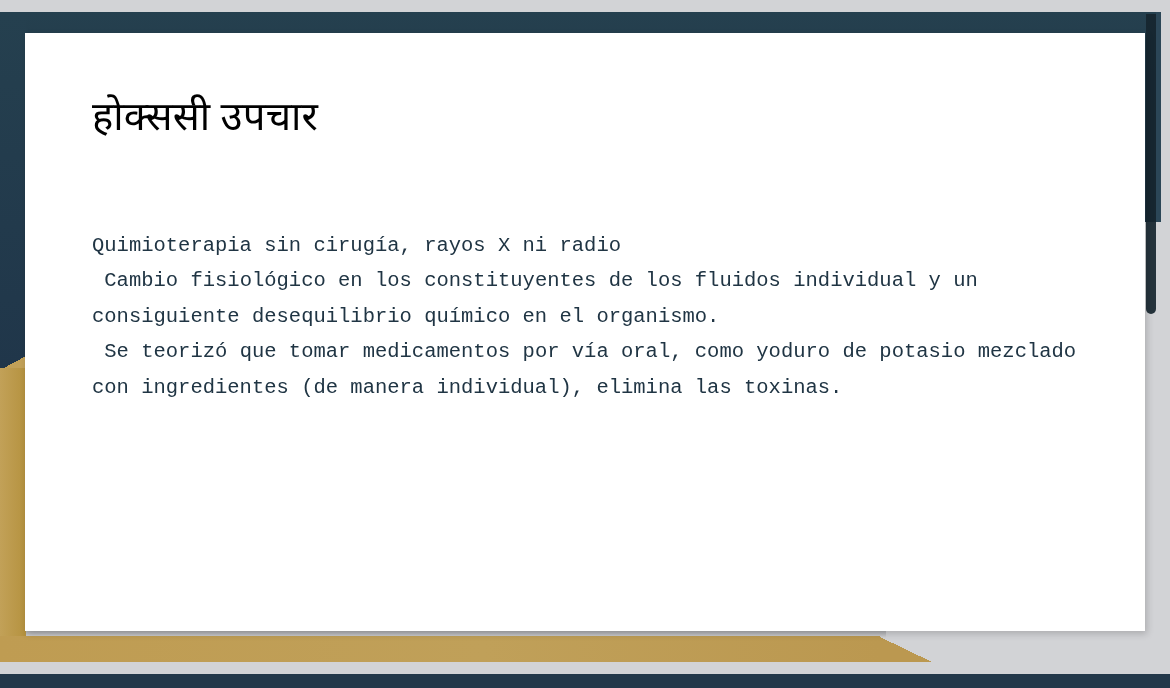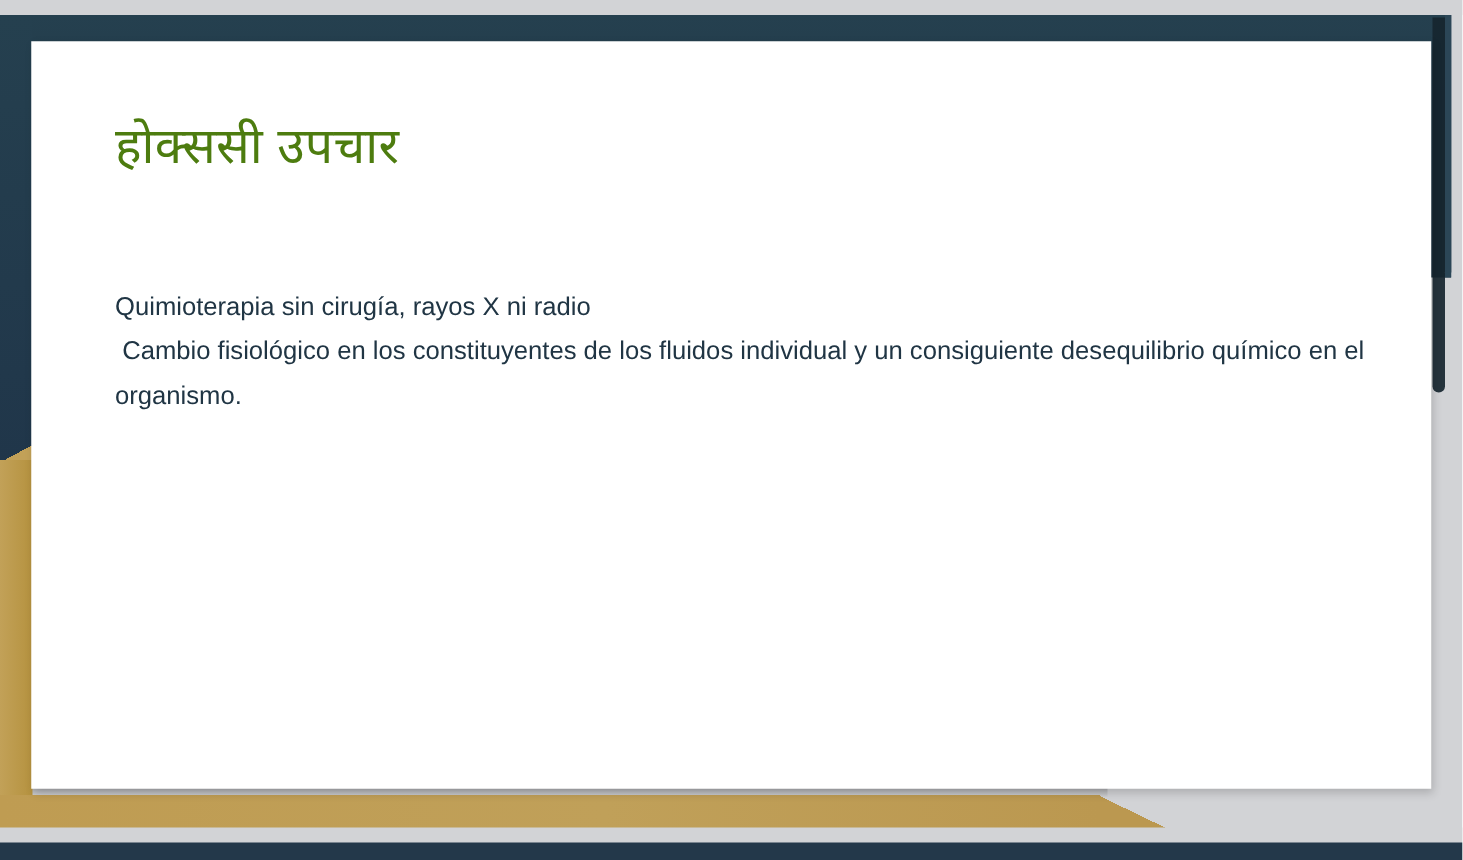--- a/index.html
+++ b/index.html
@@ -129,35 +129,35 @@
     width: 1120px; height: 598px;
     background: #ffffff;
     box-shadow: 2px 3px 7px rgba(0,0,0,0.18);
   }
 
   
   .slide-title {
     position: absolute;
     left: 92px; top: 92px;
     width: 960px;
-    color: #4d7c0f;
-    font-family: Liberation Sans, sans-serif;
+    color: #000000;
+    font-family: Liberation Serif, serif;
     font-size: 40px;
     font-weight: 400;
     line-height: 1.25;
     letter-spacing: 0.2px;
     white-space: nowrap;
   }
 
   .body-block {
     position: absolute;
     left: 92px; top: 228px;
     width: 1000px;
     color: #203544;
-    font-family: Liberation Sans, sans-serif;
+    font-family: Liberation Mono, monospace;
     font-size: 20.5px;
     font-weight: 400;
     line-height: 35.4px;
   }
   .body-block p {
     margin: 0;
     white-space: pre-wrap;
   }
 </style>
 </head>
@@ -185,15 +185,16 @@
   <div class="grey-strip"></div>
   <div class="bottom-bar"></div>
 
   <div class="content-panel"></div>
 
   <div class="slide-title">होक्ससी उपचार</div>
 
   <div class="body-block">
     <p>Quimioterapia sin cirugía, rayos X ni radio</p>
     <p> Cambio fisiológico en los constituyentes de los fluidos individual y un consiguiente desequilibrio químico en el organismo.</p>
+    <p> Se teorizó que tomar medicamentos por vía oral, como yoduro de potasio mezclado con ingredientes (de manera individual), elimina las toxinas.</p>
   </div>
 
 </div>
 
 </body></html>

